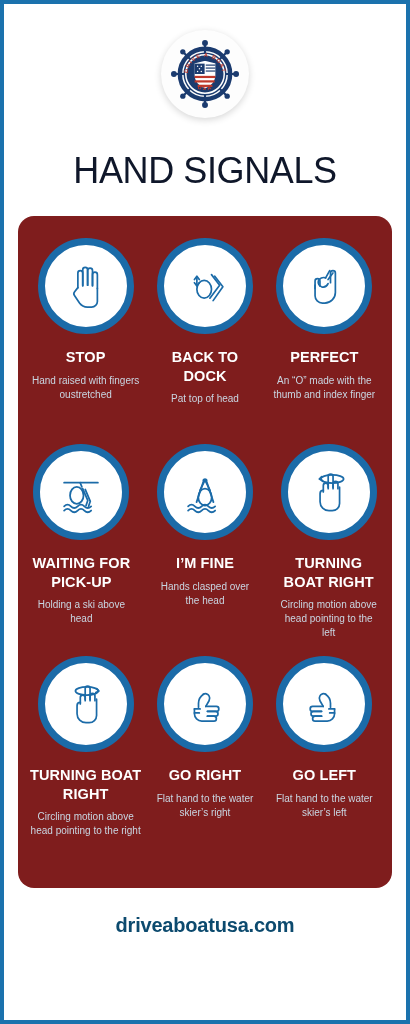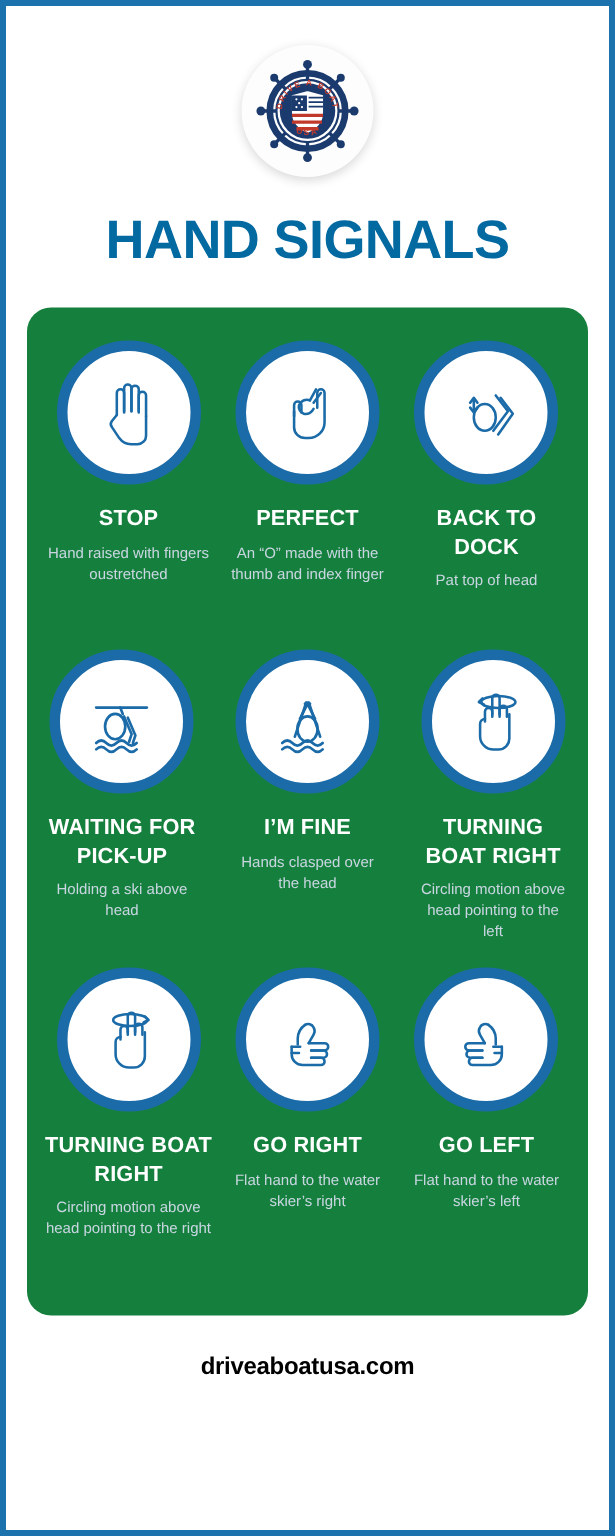--- a/index.html
+++ b/index.html
@@ -49,34 +49,34 @@
   }
   .title-line1 {
     display: block;
     font-size: 40px;
     font-weight: bold;
     letter-spacing: -0.5px;
     color: #1b6ba8;
   }
   .title-line2 {
     display: block;
-    margin-top: 2px;
+    margin-top: 13px;
     font-size: 36px;
-    font-weight: bold;
+    font-weight: normal;
     letter-spacing: -0.4px;
-    color: #0369a1;
+    color: #0f172a;
   }
 
   
   #panel {
     position: relative;
     margin-top: 27px;
     width: 374px;
     height: 672px;
-    background: #15803d;
+    background: #7f1d1d;
     border-radius: 16px;
     box-sizing: border-box;
     padding: 22px 8px 0 8px;
   }
 
   .row {
     display: flex;
     width: 100%;
   }
   .row-1 { height: 206px; }
@@ -121,22 +121,22 @@
     color: #c9d6e2;
     font-size: 10px;
     line-height: 1.42;
     max-width: 112px;
   }
 
   
   #footer {
     margin-top: 26px;
     text-align: center;
-    color: #000000;
-    font-size: 16px;
+    color: #0c4a6e;
+    font-size: 20px;
     font-weight: bold;
     letter-spacing: -0.2px;
   }
 </style>
 </head>
 <body>
 
 <div id="poster">
 
   <div id="logo-wrap">
@@ -220,45 +220,45 @@
                      h5 a7 7 0 0 0 7 -7 V35"></path>
           </svg>
         </div>
         <div class="sig-title">STOP</div>
         <div class="sig-desc">Hand raised with fingers oustretched</div>
       </div>
 
       <div class="cell">
         <div class="circle">
           <svg width="52" height="52" viewBox="0 0 64 64" fill="none" stroke="#1b6ba8" stroke-width="2.1" stroke-linecap="round" stroke-linejoin="round">
+            <ellipse cx="31" cy="36" rx="9" ry="11"></ellipse>
+            <path d="M38 47 L50 31 L40 18"></path>
+            <path d="M42 50 L54 33 L44 20"></path>
+            <line x1="22" y1="21" x2="22" y2="31"></line>
+            <path d="M19 24 l3 -4 l3 4"></path>
+            <path d="M19 28 l3 4 l3 -4"></path>
+          </svg>
+        </div>
+        <div class="sig-title">BACK TO DOCK</div>
+        <div class="sig-desc">Pat top of head</div>
+      </div>
+
+      <div class="cell">
+        <div class="circle">
+          <svg width="52" height="52" viewBox="0 0 64 64" fill="none" stroke="#1b6ba8" stroke-width="2.1" stroke-linecap="round" stroke-linejoin="round">
             <path d="M34 22 a7 7 0 0 0 -9 4 a6 6 0 0 0 4 7 a7 7 0 0 0 8 -4"></path>
             <path d="M34 22 l5 -9"></path>
             <path d="M37 24 l6 -8"></path>
             <path d="M40 28 V16 a3 3 0 0 1 6 0 v24 a13 13 0 0 1 -13 13
                      h-3 a9 9 0 0 1 -9 -9 V31"></path>
             <path d="M21 35 V26 a3 3 0 0 1 6 0 v6"></path>
           </svg>
         </div>
         <div class="sig-title">PERFECT</div>
         <div class="sig-desc">An “O” made with the thumb and index finger</div>
-      </div>
-
-      <div class="cell">
-        <div class="circle">
-          <svg width="52" height="52" viewBox="0 0 64 64" fill="none" stroke="#1b6ba8" stroke-width="2.1" stroke-linecap="round" stroke-linejoin="round">
-            <ellipse cx="31" cy="36" rx="9" ry="11"></ellipse>
-            <path d="M38 47 L50 31 L40 18"></path>
-            <path d="M42 50 L54 33 L44 20"></path>
-            <line x1="22" y1="21" x2="22" y2="31"></line>
-            <path d="M19 24 l3 -4 l3 4"></path>
-            <path d="M19 28 l3 4 l3 -4"></path>
-          </svg>
-        </div>
-        <div class="sig-title">BACK TO DOCK</div>
-        <div class="sig-desc">Pat top of head</div>
       </div>
     </div>
 
     <div class="row row-2">
 
       <div class="cell">
         <div class="circle">
           <svg width="54" height="54" viewBox="0 0 64 64" fill="none" stroke="#1b6ba8" stroke-width="2.1" stroke-linecap="round" stroke-linejoin="round">
             <line x1="12" y1="21" x2="52" y2="21"></line>
             <ellipse cx="27" cy="36" rx="8" ry="10"></ellipse>

